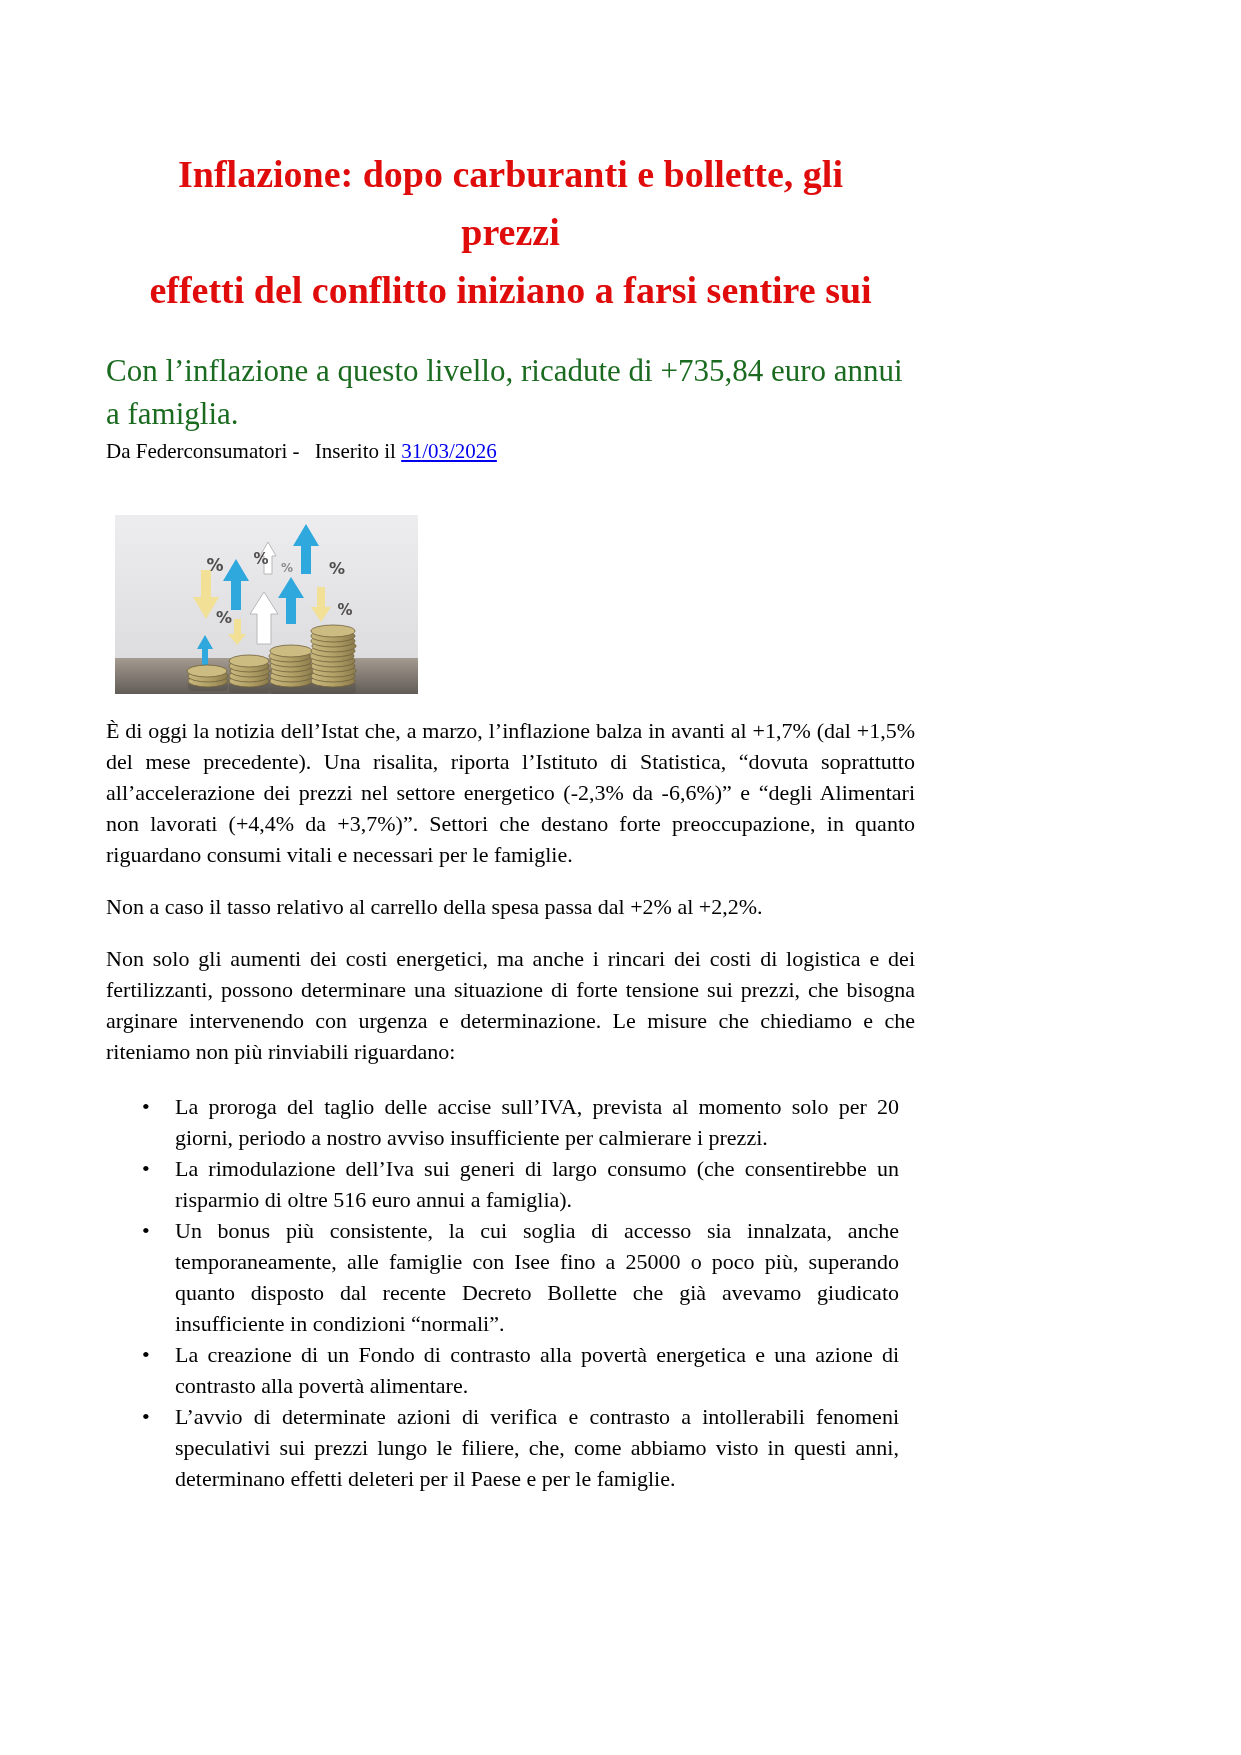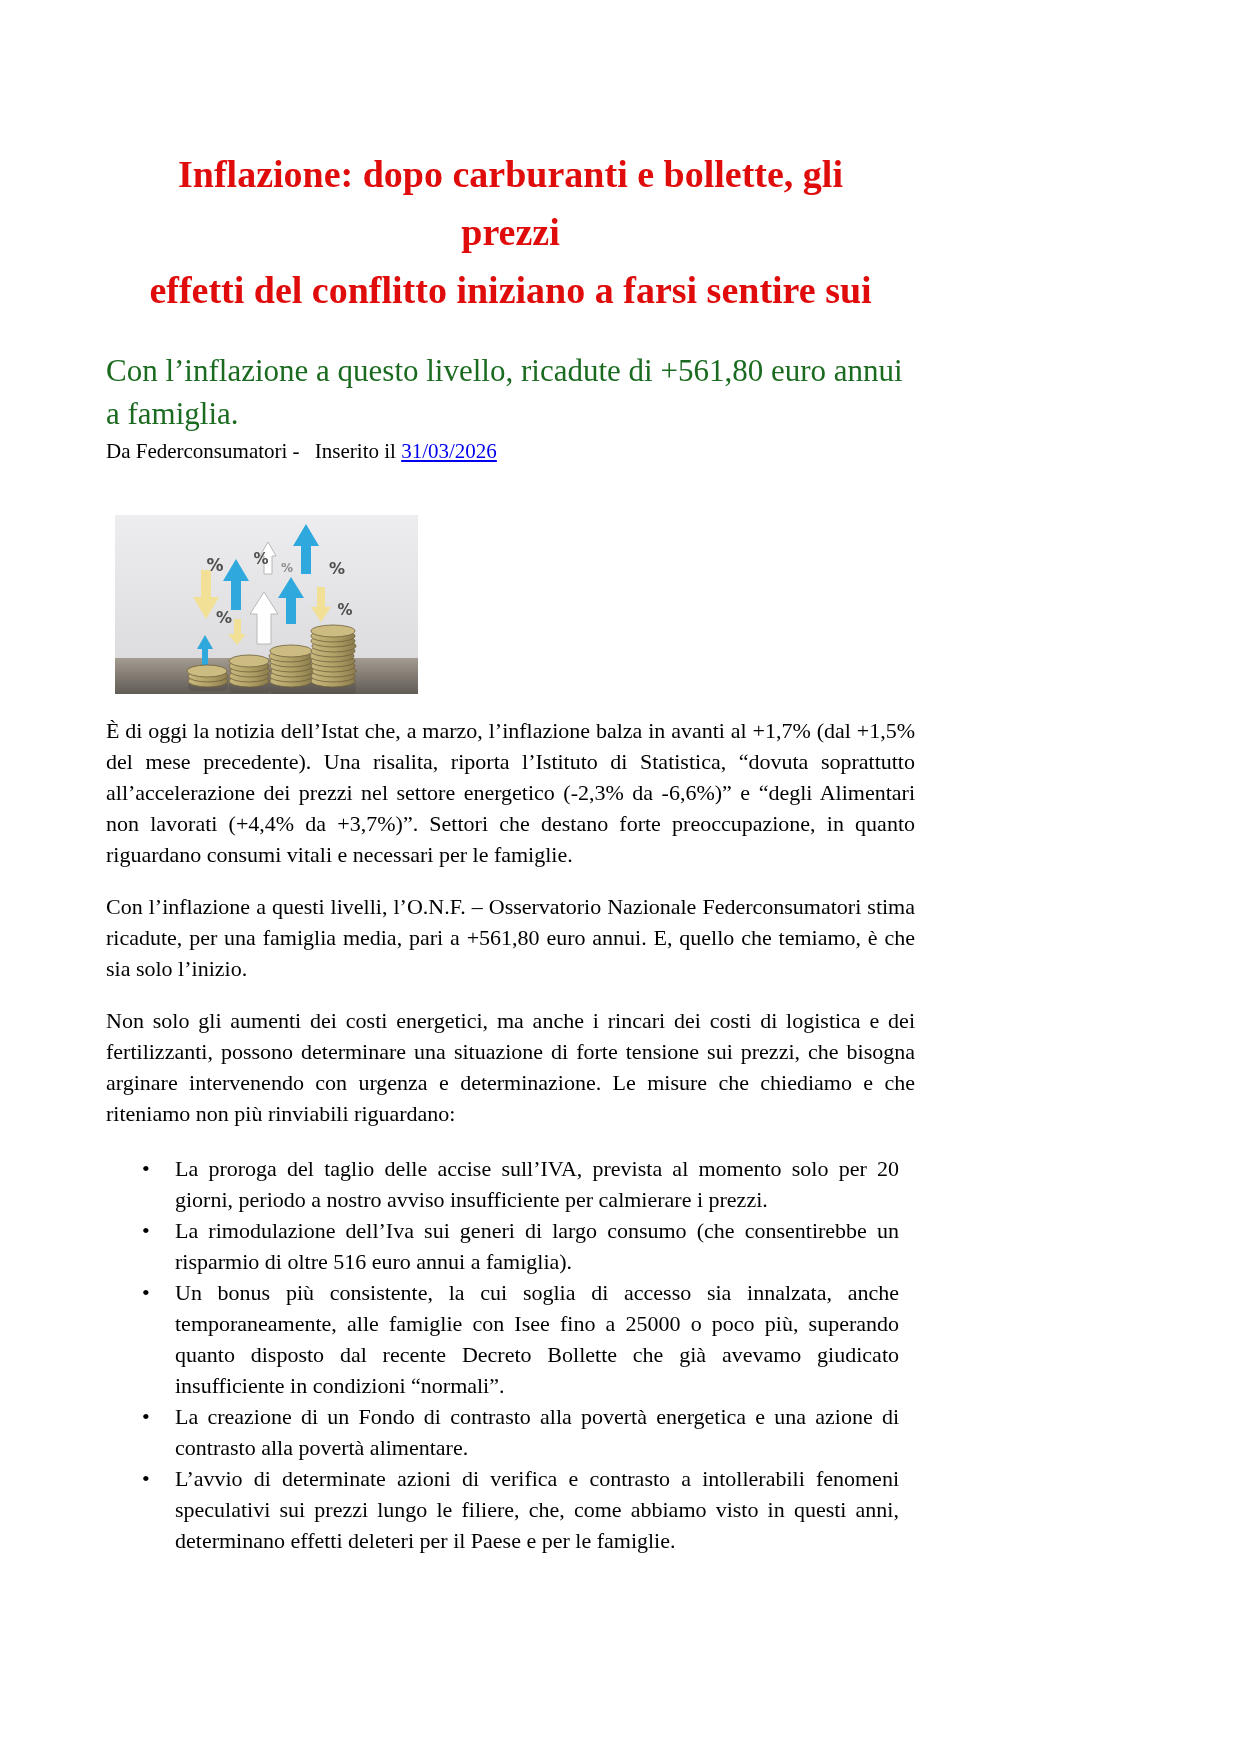--- a/index.html
+++ b/index.html
@@ -83,21 +83,21 @@
 <body>
 
 <div class="page">
 
   <h1 class="title">
     <span>Inflazione: dopo carburanti e bollette, gli</span>
     <span>prezzi</span>
     <span>effetti del conflitto iniziano a farsi sentire sui</span>
   </h1>
 
-  <h2 class="subtitle">Con l’inflazione a questo livello, ricadute di +561,80 euro annui a famiglia.</h2>
+  <h2 class="subtitle">Con l’inflazione a questo livello, ricadute di +735,84 euro annui a famiglia.</h2>
 
   <div class="byline">
     <span>Da Federconsumatori -</span><span class="sep"></span>
     <span>Inserito il</span>
     <a href="#">31/03/2026</a>
   </div>
 
   <svg class="photo" viewBox="0 0 303 179" xmlns="http://www.w3.org/2000/svg">
     <defs>
       <linearGradient id="wallG" x1="0" y1="0" x2="0" y2="1">
@@ -188,21 +188,21 @@
           <ellipse cx="218" cy="136" rx="22" ry="6"></ellipse>
           <ellipse cx="219" cy="131" rx="22" ry="6"></ellipse>
           <ellipse cx="218" cy="126" rx="22" ry="6"></ellipse>
           <ellipse cx="218" cy="121" rx="22" ry="6"></ellipse>
           <ellipse cx="218" cy="116" rx="22" ry="6" fill="#cdbc82"></ellipse>
       </g>
     </g>
   </svg>
 
   <p class="body-p">È di oggi la notizia dell’Istat che, a marzo, l’inflazione balza in avanti al +1,7% (dal +1,5% del mese precedente). Una risalita, riporta l’Istituto di Statistica, “dovuta soprattutto all’accelerazione dei prezzi nel settore energetico (-2,3% da -6,6%)” e “degli Alimentari non lavorati (+4,4% da +3,7%)”. Settori che destano forte preoccupazione, in quanto riguardano consumi vitali e necessari per le famiglie.</p>
-  <p class="body-p">Con l’inflazione a questi livelli, l’O.N.F. – Osservatorio Nazionale Federconsumatori stima ricadute, per una famiglia media, pari a +561,80 euro annui. E, quello che temiamo, è che sia solo l’inizio.</p>
+  <p class="body-p">Non a caso il tasso relativo al carrello della spesa passa dal +2% al +2,2%.</p>
   <p class="body-p">Non solo gli aumenti dei costi energetici, ma anche i rincari dei costi di logistica e dei fertilizzanti, possono determinare una situazione di forte tensione sui prezzi, che bisogna arginare intervenendo con urgenza e determinazione. Le misure che chiediamo e che riteniamo non più rinviabili riguardano:</p>
 
   <ul class="measures">
     <li>La proroga del taglio delle accise sull’IVA, prevista al momento solo per 20 giorni, periodo a nostro avviso insufficiente per calmierare i prezzi.</li>
     <li>La rimodulazione dell’Iva sui generi di largo consumo (che consentirebbe un risparmio di oltre 516 euro annui a famiglia).</li>
     <li>Un bonus più consistente, la cui soglia di accesso sia innalzata, anche temporaneamente, alle famiglie con Isee fino a 25000 o poco più, superando quanto disposto dal recente Decreto Bollette che già avevamo giudicato insufficiente in condizioni “normali”.</li>
     <li>La creazione di un Fondo di contrasto alla povertà energetica e una azione di contrasto alla povertà alimentare.</li>
     <li>L’avvio di determinate azioni di verifica e contrasto a intollerabili fenomeni speculativi sui prezzi lungo le filiere, che, come abbiamo visto in questi anni, determinano effetti deleteri per il Paese e per le famiglie.</li>
   </ul>
 

